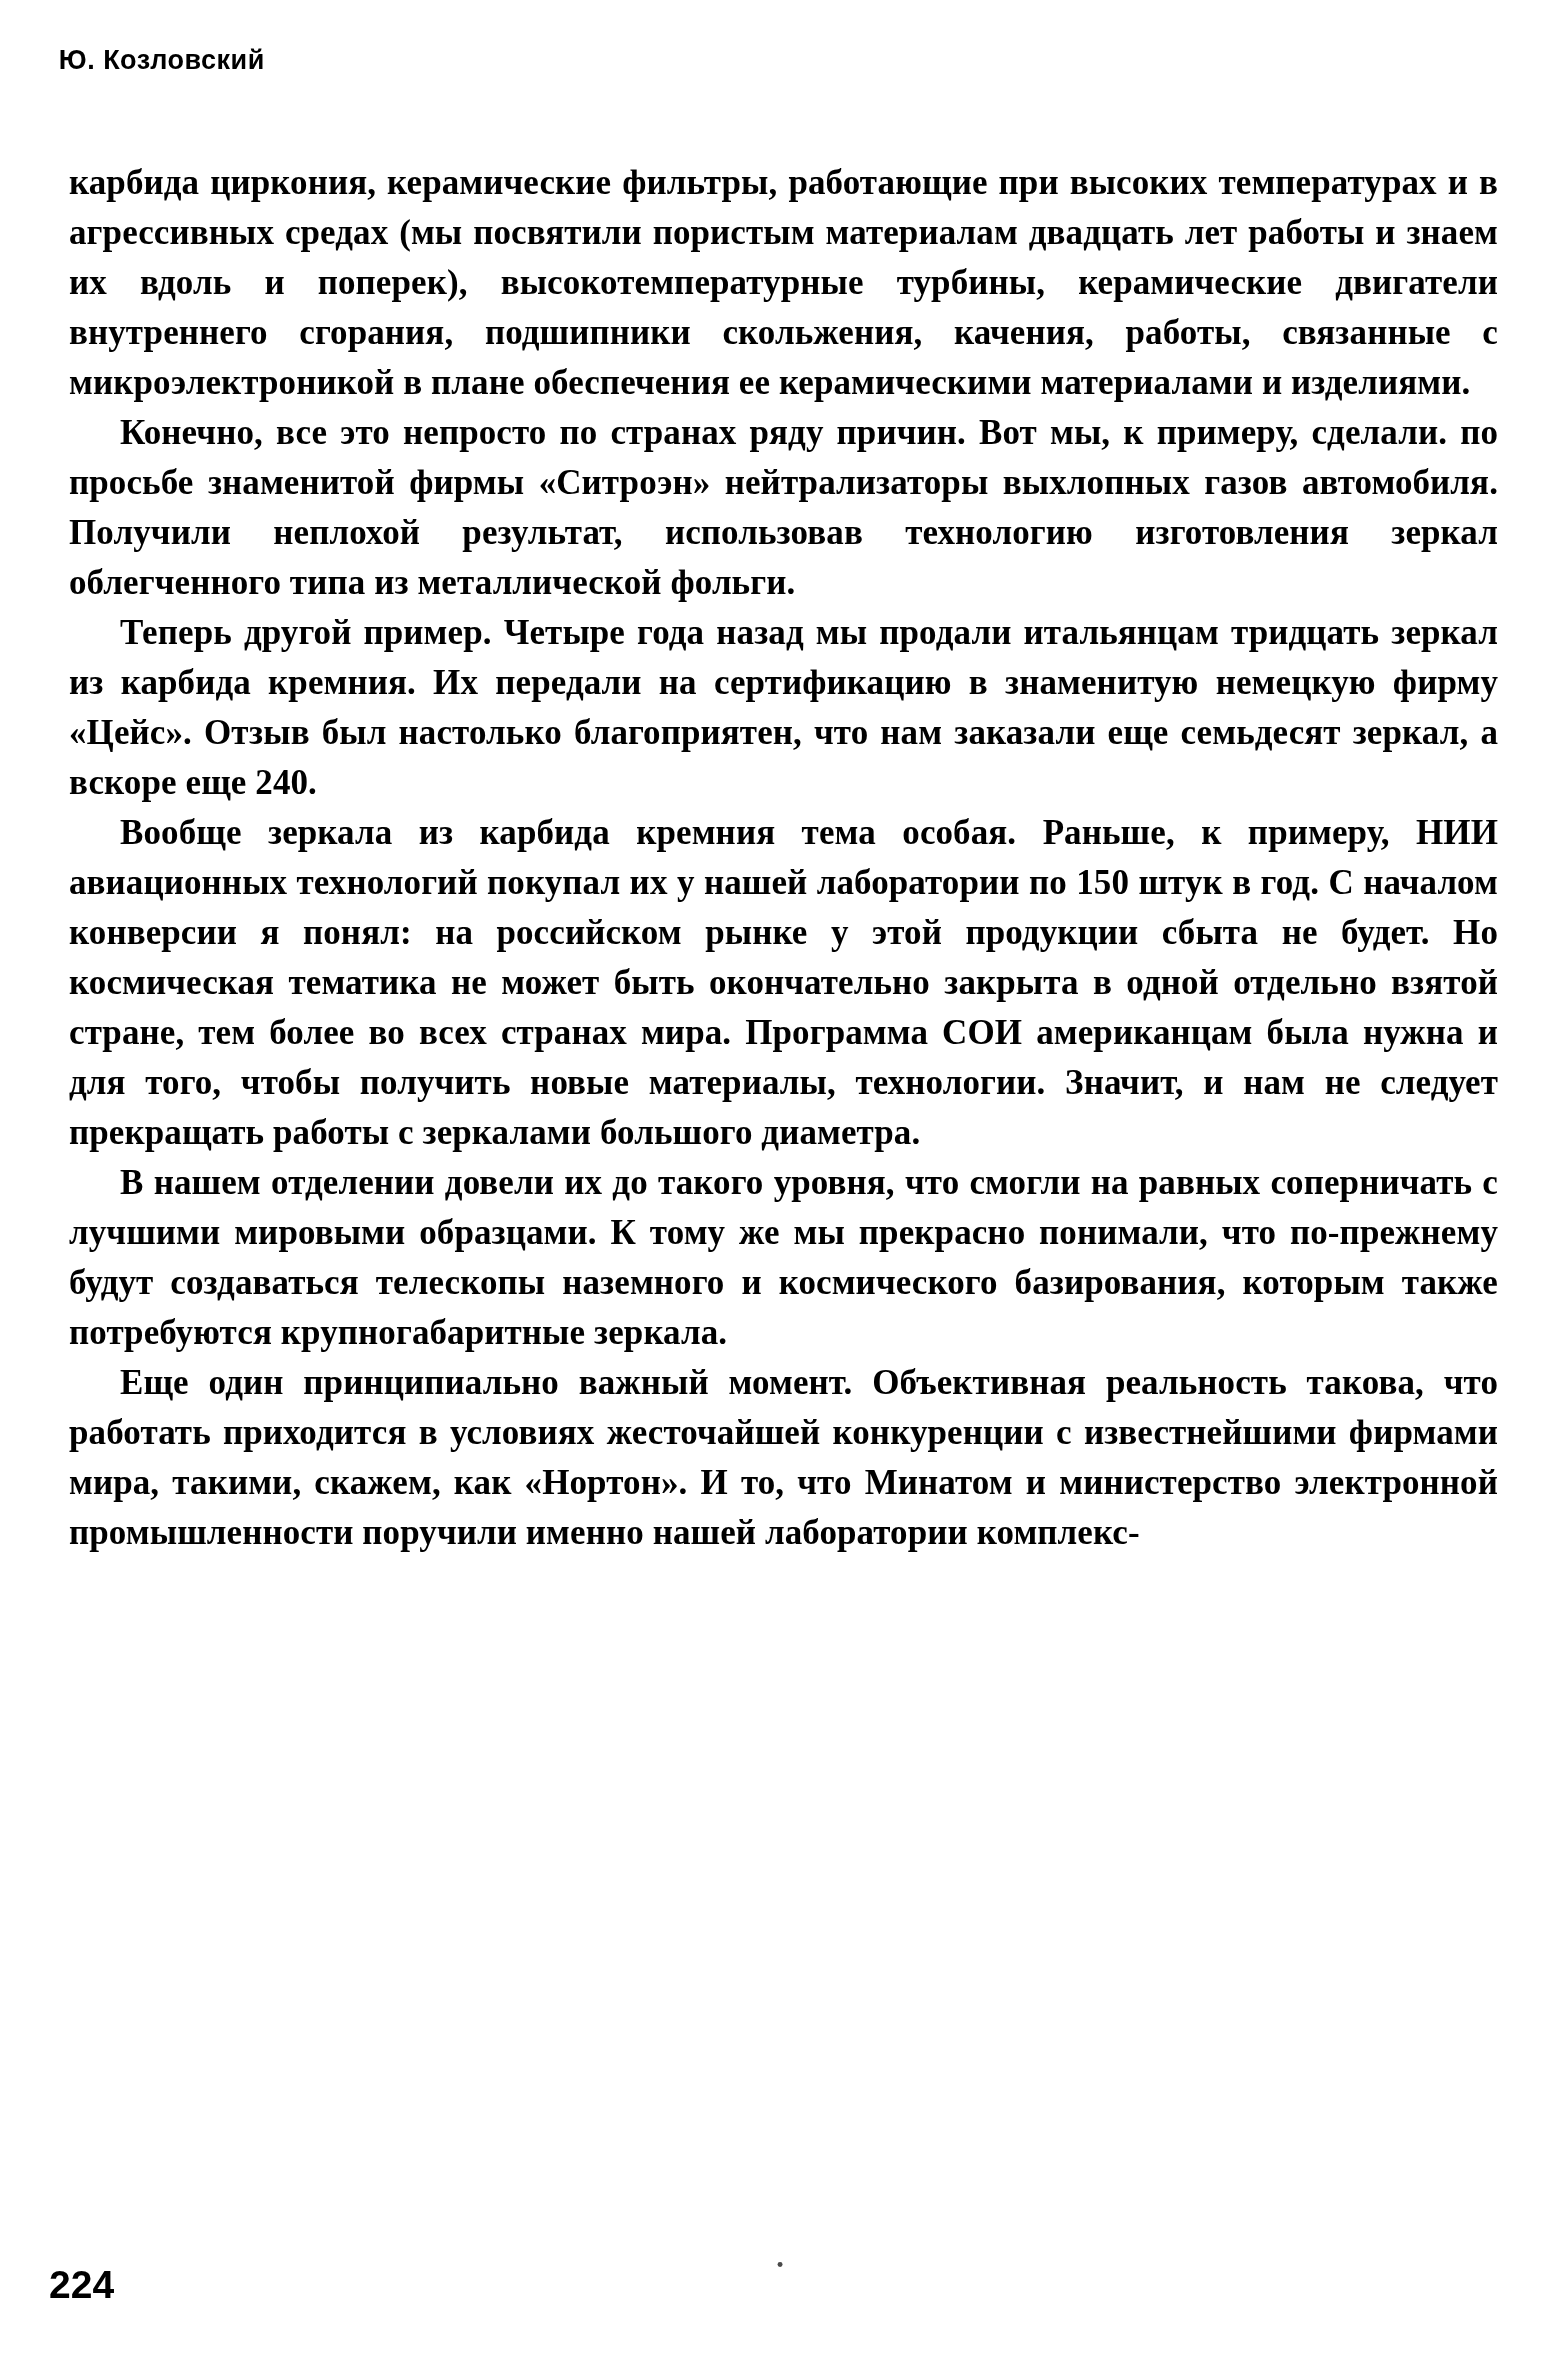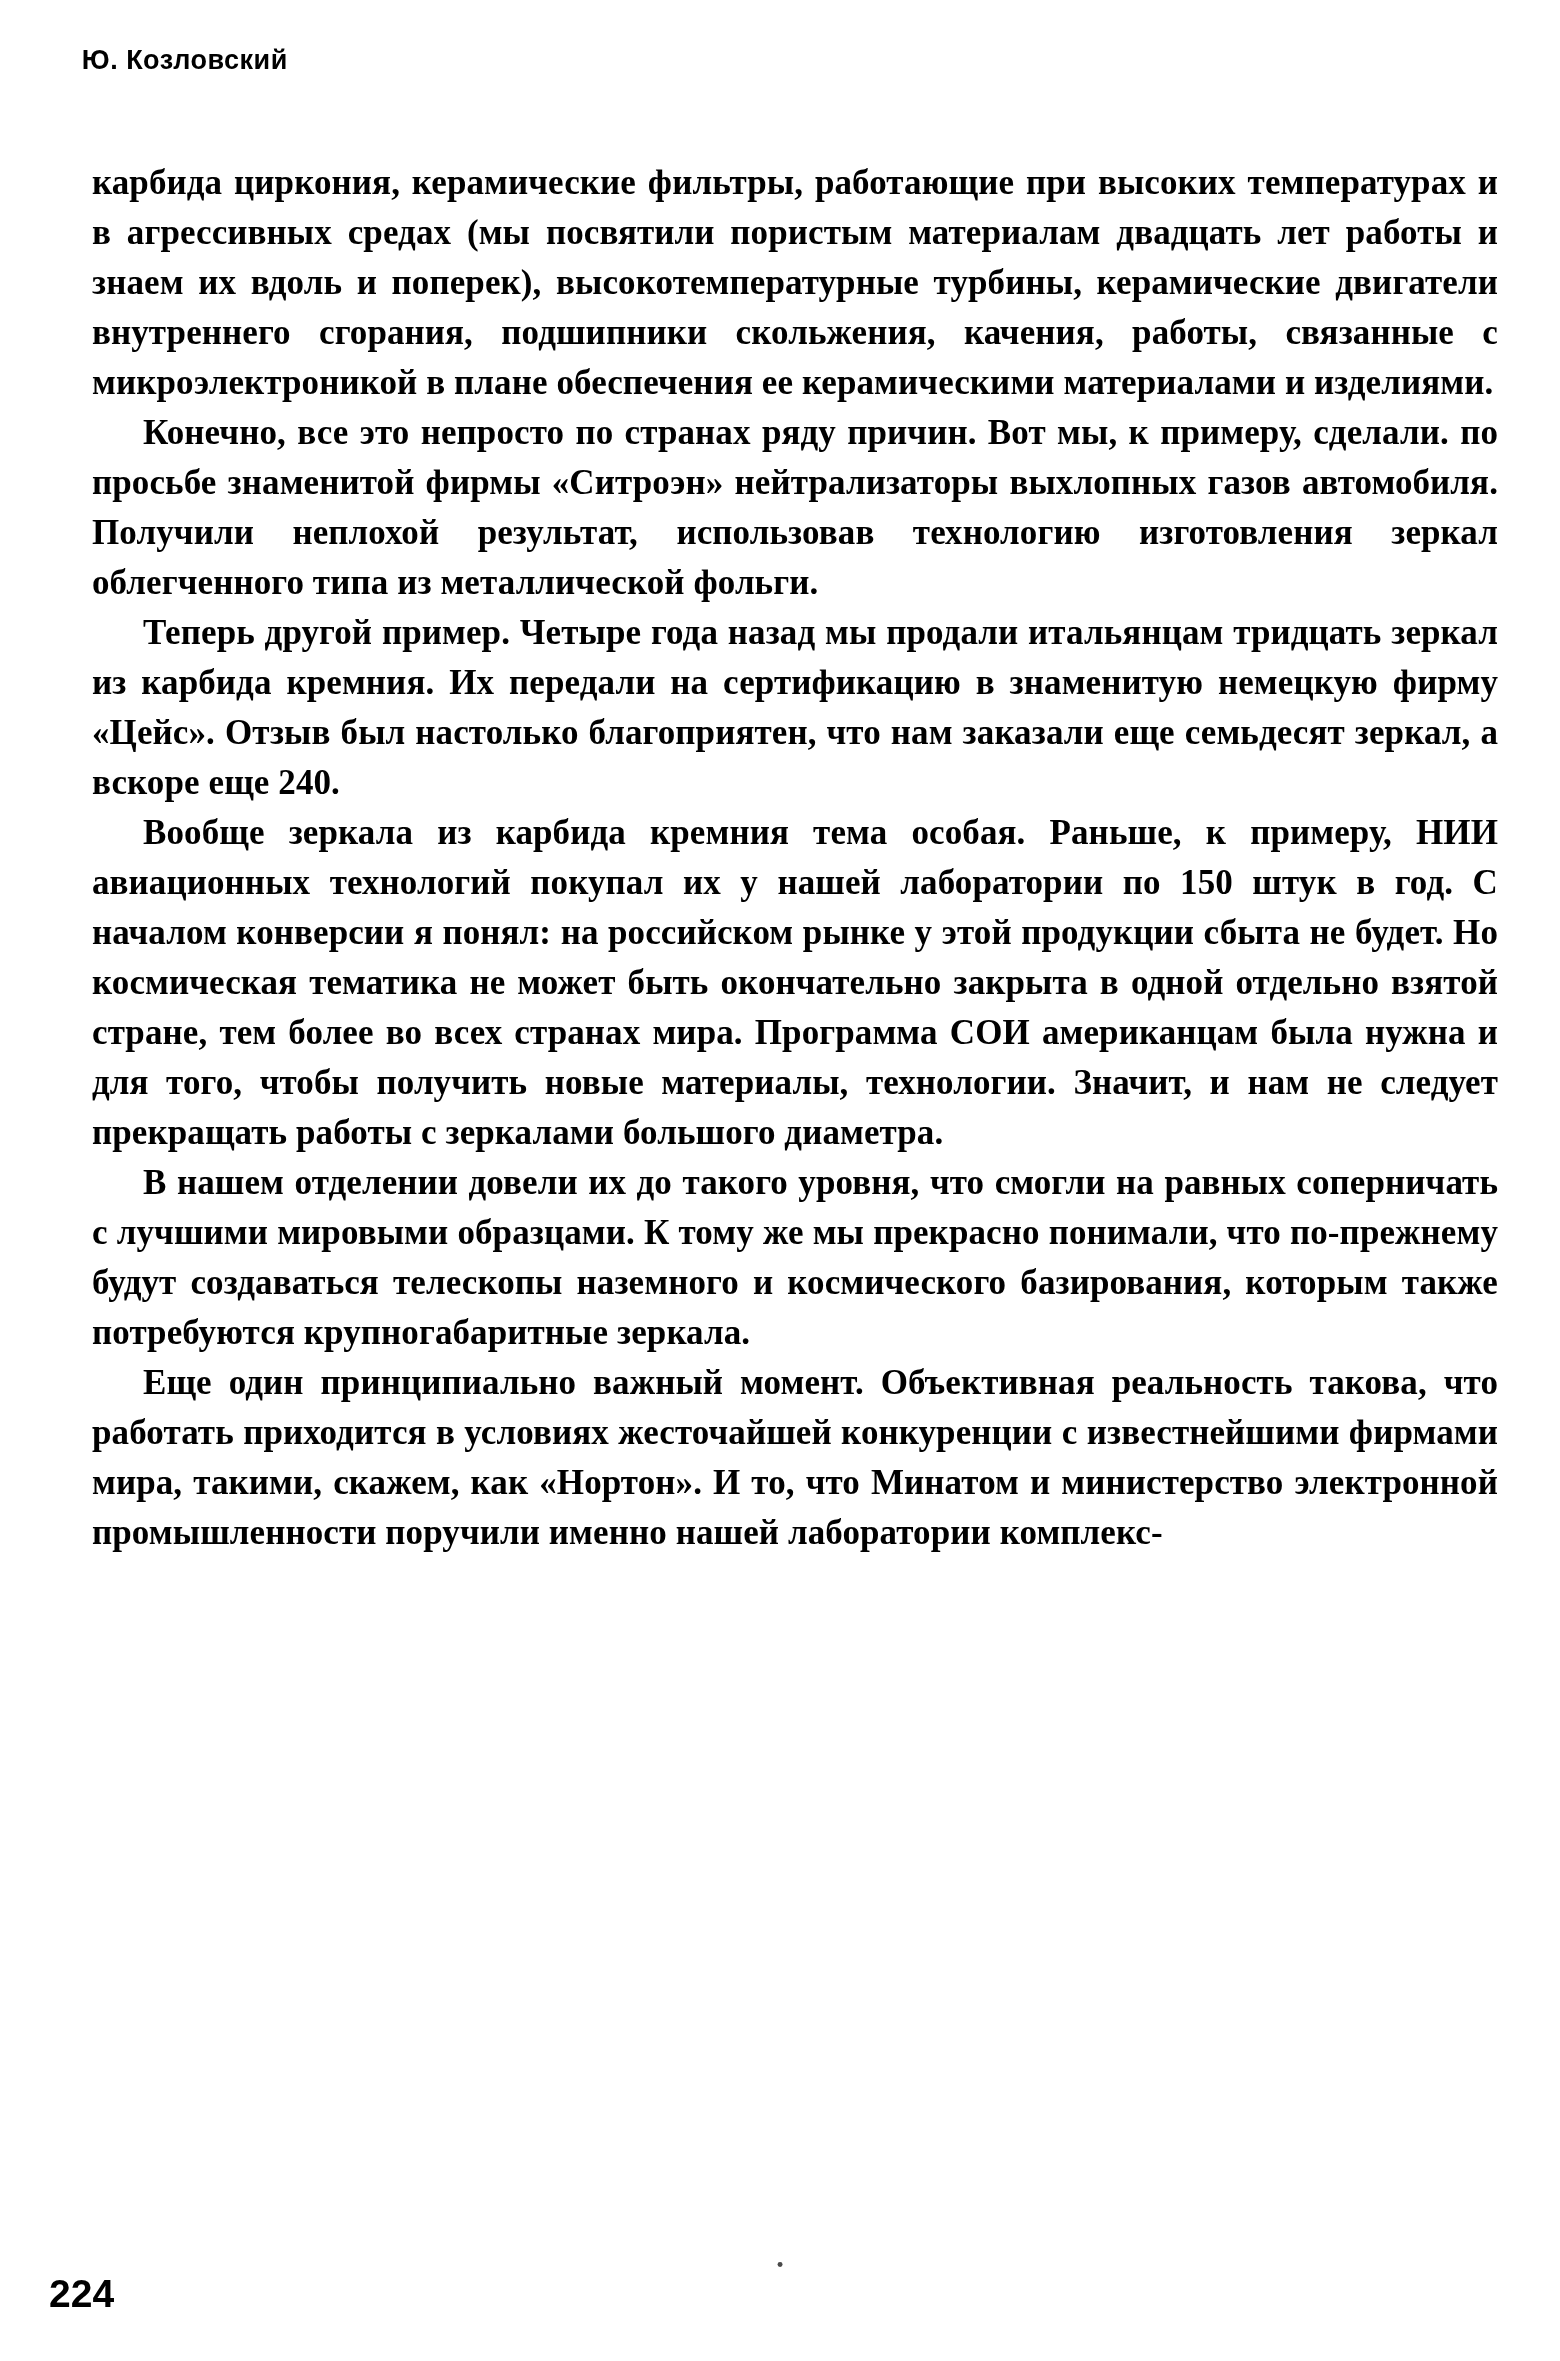--- a/index.html
+++ b/index.html
@@ -15,21 +15,21 @@
     position: relative;
     overflow: hidden;
   }
   .page {
     position: absolute;
     top: 0;
     left: 0;
     width: 1560px;
     height: 2361px;
     box-sizing: border-box;
-    padding: 45px 62px 0 72px;
+    padding: 45px 62px 0 49px;
   }
   .running-head {
     font-family: "Liberation Sans", sans-serif;
     font-weight: bold;
     font-size: 27px;
     letter-spacing: 0.5px;
     margin: 0 0 0 9.8px;
     color: #000;
   }
   .body-text {
@@ -47,21 +47,21 @@
   .body-text p {
     margin: 0;
     text-indent: 51px;
   }
   .body-text p.no-indent {
     text-indent: 0;
   }
   .folio {
     position: absolute;
     left: 49px;
-    bottom: 45px;
+    bottom: 54px;
     font-family: "Liberation Sans", sans-serif;
     font-weight: bold;
     font-size: 39px;
   }
   .center-dot {
     position: absolute;
     left: 50%;
     bottom: 94px;
     width: 4.9px;
     height: 4.9px;

